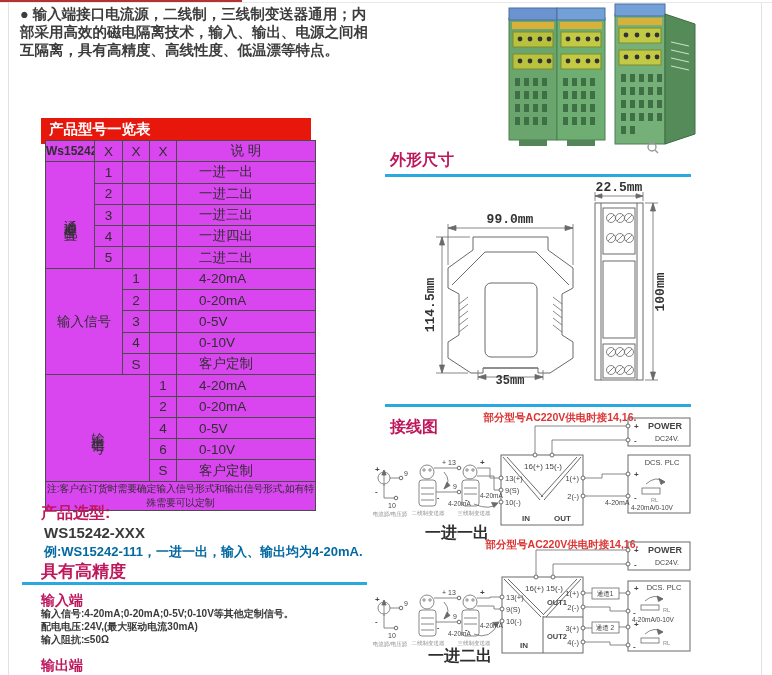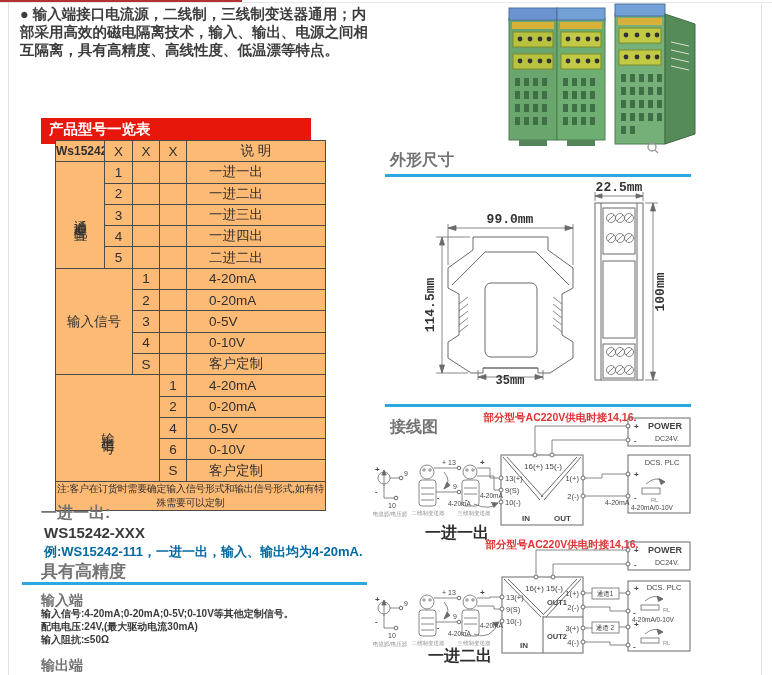--- a/index.html
+++ b/index.html
@@ -10,29 +10,29 @@
   .frame-top{position:absolute;left:0;top:2px;width:772px;height:1px;background:#e8e8e8;}
   .top-red-sliver{position:absolute;left:0;top:0;width:242px;height:2px;background:#b23333;}
 
   .bullets{position:absolute;left:20px;top:5px;width:356px;font-size:14.5px;line-height:1.25;
            color:#3c3c3c;font-weight:bold;}
   .bullets p{margin:0 0 1px 0;}
 
   
   .banner{position:absolute;left:41px;top:118px;width:262px;height:26px;background:#e8170c;
           color:#fff;font-weight:bold;font-size:14.5px;line-height:22px;padding-left:8px;}
-  .mtable{position:absolute;left:55px;top:140px;border-collapse:collapse;table-layout:fixed;width:270px;background:#fdba74;}
+  .mtable{position:absolute;left:45px;top:140px;border-collapse:collapse;table-layout:fixed;width:270px;background:#d946ef;}
   .mtable td{border:1px solid #4a4a4a;text-align:center;font-size:13.5px;color:#2f2f2f;
              height:20.3px;padding:0;overflow:hidden;}
   .mtable td.desc{text-align:left;padding-left:22px;}
   .mtable td.note{font-size:10px;height:21px;letter-spacing:-0.3px;}
   .vert{writing-mode:vertical-rl;text-orientation:upright;letter-spacing:3px;margin:0 auto;font-size:13.5px;}
   .hdr{font-weight:bold;}
 
-  .red-h{color:#737373;font-weight:bold;}
+  .red-h{color:#be185d;font-weight:bold;}
   .sel-title{position:absolute;left:41px;top:503px;font-size:16px;}
   .sel-model{position:absolute;left:44px;top:524px;font-size:15px;font-weight:bold;color:#3a3a3a;}
   .sel-example{position:absolute;left:44px;top:543px;font-size:13px;font-weight:bold;color:#0369a1;}
   .tech-title{position:absolute;left:41px;top:560px;font-size:17px;}
   .blue-line{position:absolute;height:3px;background:#2aa9e0;}
   .bl-tech{left:22px;top:582px;width:345px;}
   .io-title{position:absolute;font-size:14px;}
   .t-in{left:41px;top:592px;}
   .t-out{left:41px;top:657px;}
   .tech-lines{position:absolute;left:41px;top:608px;width:340px;font-size:10px;font-weight:bold;color:#3a3a3a;line-height:1.28;}
@@ -170,21 +170,21 @@
     <tr>
       <td>S</td>
       <td class="desc">客户定制</td>
     </tr>
     <tr>
       <td colspan="5" class="note">注:客户在订货时需要确定输入信号形式和输出信号形式,如有特殊需要可以定制</td>
     </tr>
   </tbody>
     </table>
 
-  <div class="sel-title red-h">一进一出:</div>
+  <div class="sel-title red-h">产品选型:</div>
   <div class="sel-model">WS15242-XXX</div>
   <div class="sel-example">例:WS15242-111，一进一出，输入、输出均为4-20mA.</div>
 
   <div class="tech-title red-h">具有高精度</div>
   <div class="blue-line bl-tech"></div>
   <div class="io-title t-in red-h">输入端</div>
   <div class="tech-lines">
     <div>输入信号:4-20mA;0-20mA;0-5V;0-10V等其他定制信号。</div>
     <div>配电电压:24V,(最大驱动电流30mA)</div>
     <div>输入阻抗:≤50Ω</div>

